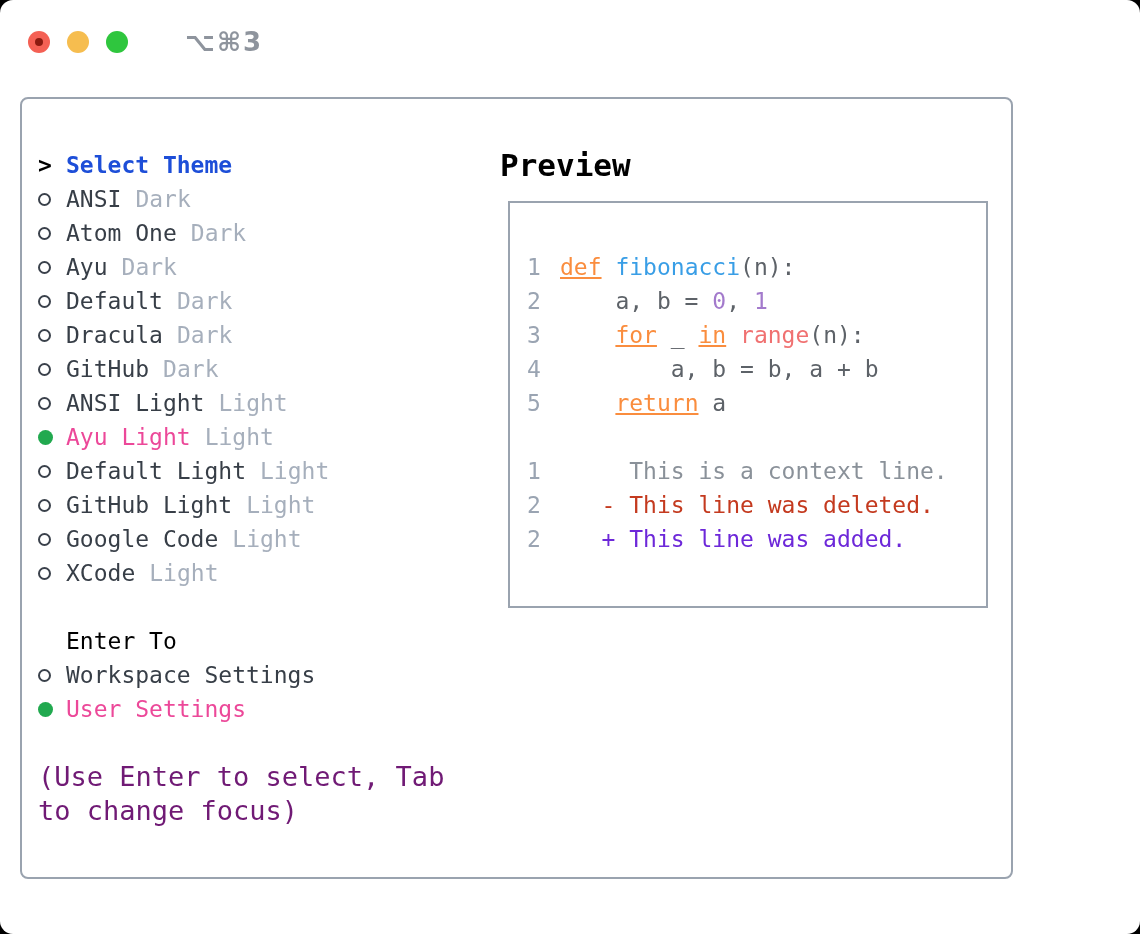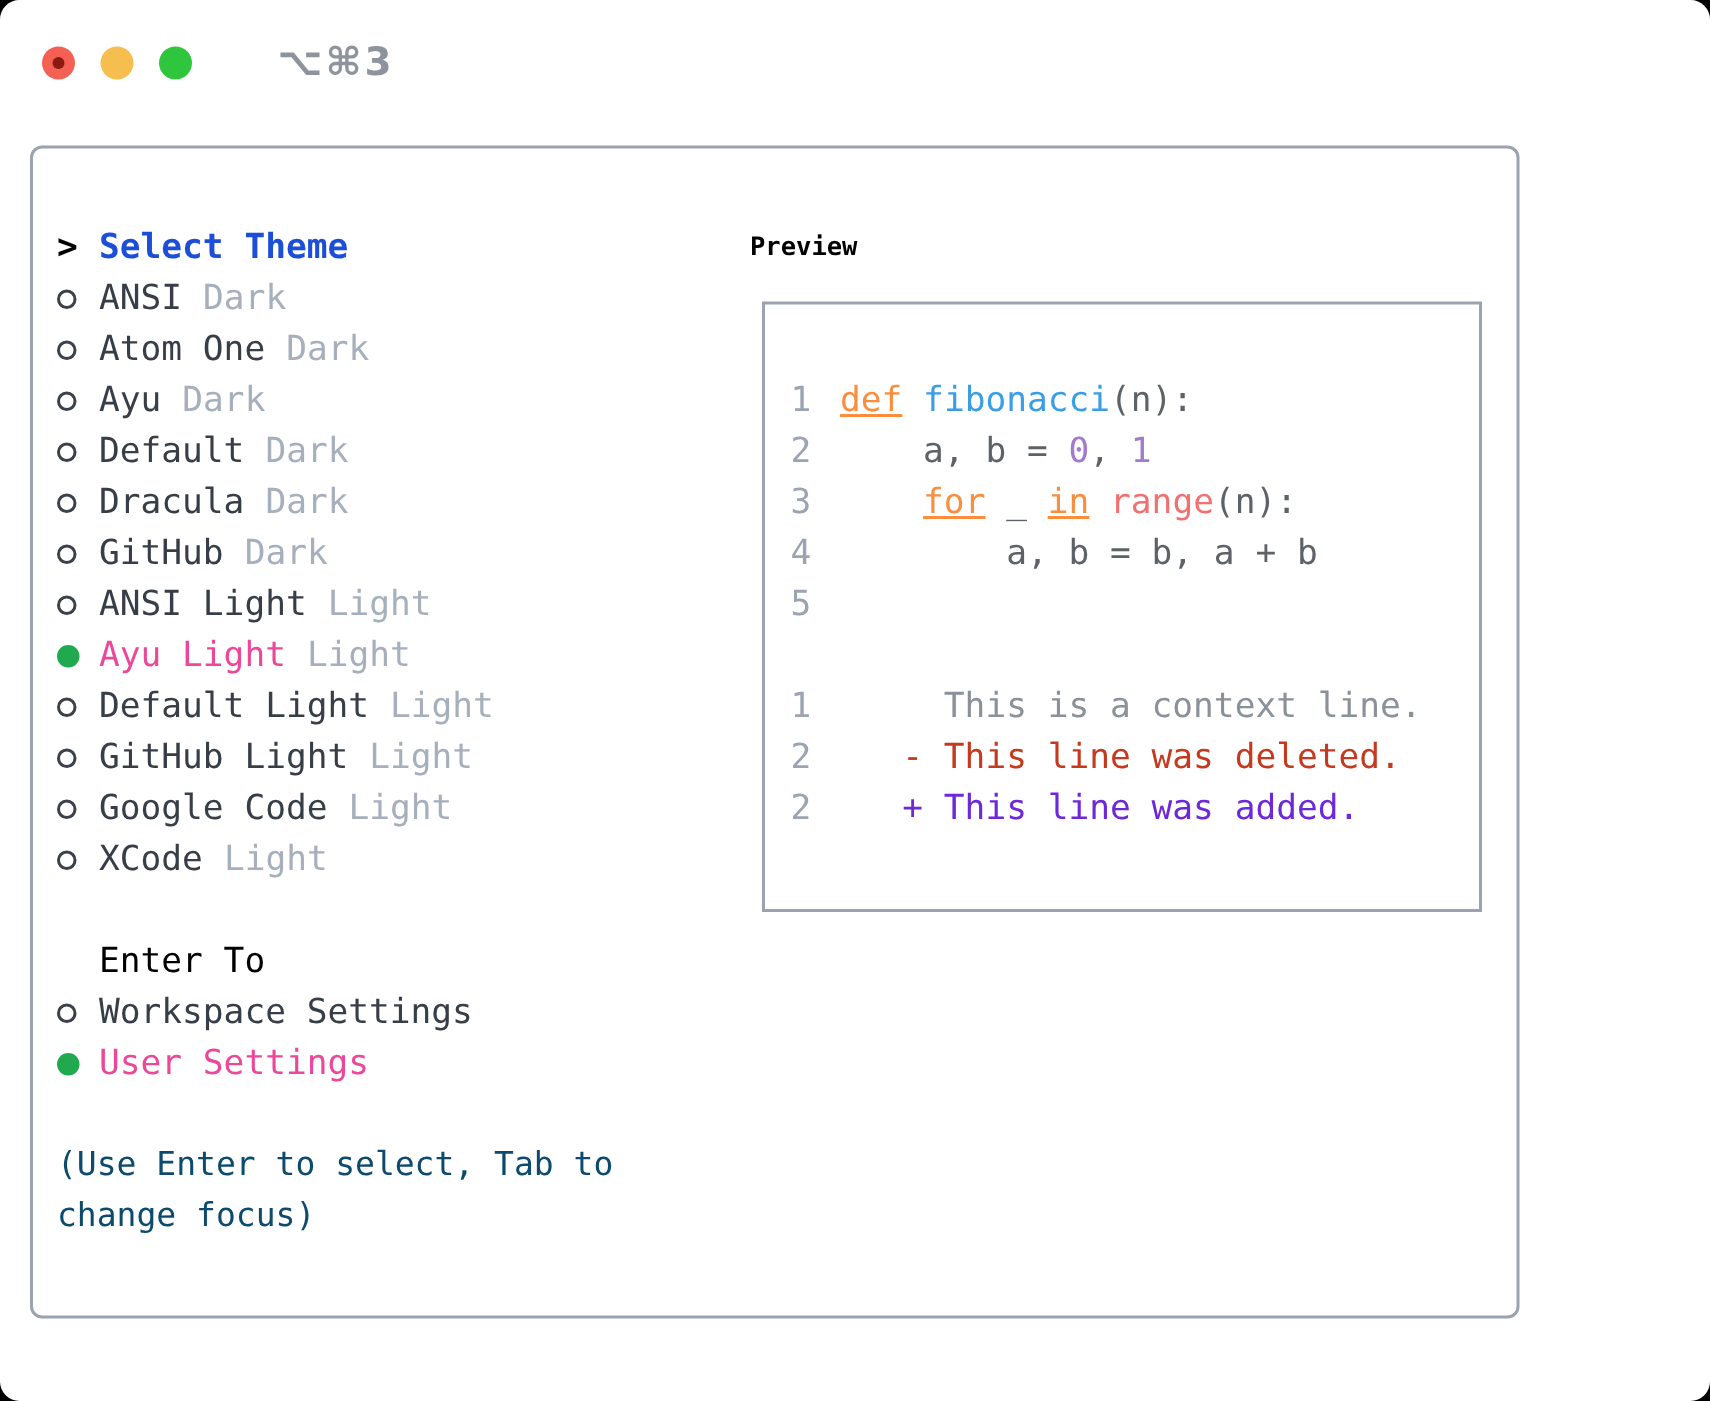--- a/index.html
+++ b/index.html
@@ -24,24 +24,24 @@
   .blank-row{height:34px;}
   .marker-cell{display:inline-flex;width:28px;align-items:center;flex:none;}
   .prompt{font-weight:bold;color:#000;}
   .header-label{font-weight:bold;color:#1d4ed8;}
   .apply-header-label{color:#000;}
   .radio{width:13px;height:13px;box-sizing:border-box;border:2px solid #3A414B;border-radius:50%;}
   .radio.on{width:15px;height:15px;border:none;background:#21A94F;}
   .item-name{color:#373E47;}
   .item-variant{color:#A6AFBC;margin-left:14px;}
   .item-row.selected .item-name{color:#ec4899;}
-  .help{margin-top:0;width:420px;font-size:22px;line-height:34px;color:#0c4a6e;}
-
-  
-  .preview-title{position:absolute;left:478px;top:49px;height:34px;line-height:34px;font-size:17px;font-weight:bold;color:#000;}
+  .help{margin-top:0;width:420px;font-size:27px;line-height:34px;color:#701a75;}
+
+  
+  .preview-title{position:absolute;left:478px;top:49px;height:34px;line-height:34px;font-size:31px;font-weight:bold;color:#000;}
   .preview-box{position:absolute;left:486px;top:102px;width:480px;height:407px;box-sizing:border-box;border:2px solid #9AA3AF;background:#fff;padding:47px 0 0 17px;overflow:hidden;}
   .code-row{display:flex;height:34px;line-height:34px;font-size:23px;}
   .ln{display:inline-block;width:33px;flex:none;color:#9AA4B2;}
   .code{white-space:pre;}
   .tk-kw{color:#FA8D3E;text-decoration:underline;}
   .tk-fn{color:#399EE6;}
   .tk-num{color:#A37ACC;}
   .tk-bi{color:#F07171;text-align:center;}
   .tk-pl{color:#5D6268;}
   .tk-ctx{color:#8A9199;}
@@ -191,20 +191,21 @@
         <div class="code-row">
           <span class="ln">3</span>
           <span class="code"><span class="tk-pl">    </span><span class="tk-kw">for</span><span class="tk-pl"> _ </span><span class="tk-kw">in</span><span class="tk-pl"> </span><span class="tk-bi">range</span><span class="tk-pl">(n):</span></span>
         </div>
         <div class="code-row">
           <span class="ln">4</span>
           <span class="code"><span class="tk-pl">        a, b = b, a + b</span></span>
         </div>
         <div class="code-row">
           <span class="ln">5</span>
+          <span class="code"><span class="tk-pl">    </span><span class="tk-kw">return</span><span class="tk-pl"> a</span></span>
         </div>
         <div class="code-row">
           <span class="ln"></span>
           <span class="code"></span>
         </div>
         <div class="code-row">
           <span class="ln">1</span>
           <span class="code"><span class="tk-ctx">     This is a context line.</span></span>
         </div>
         <div class="code-row">

